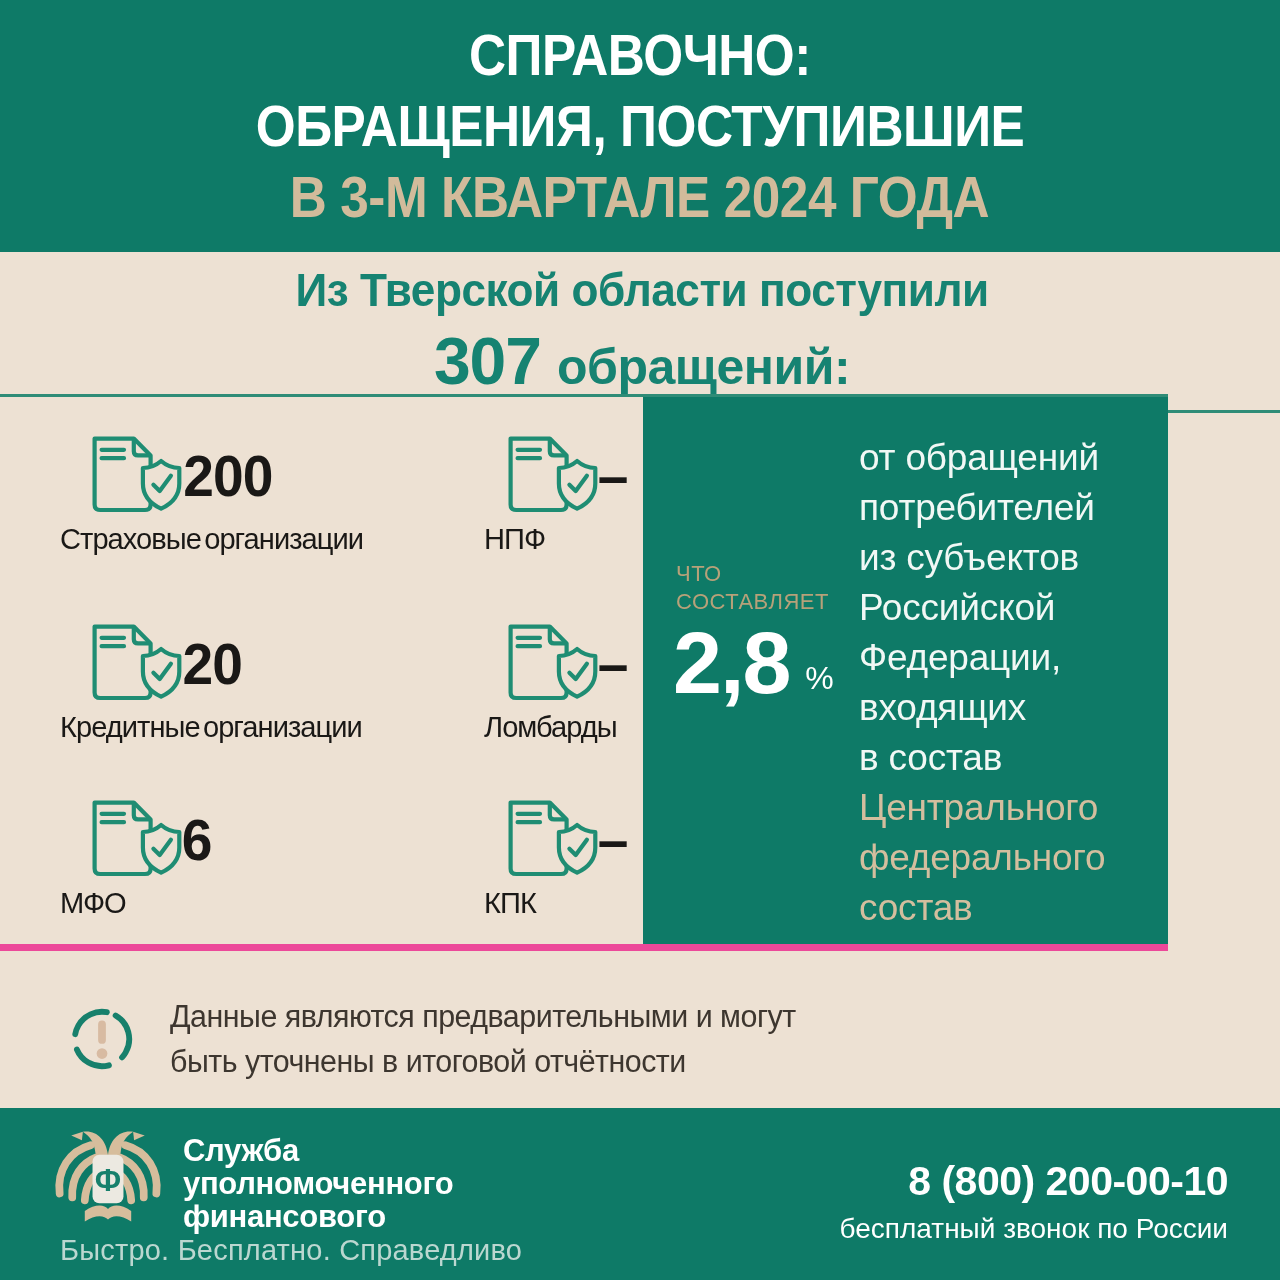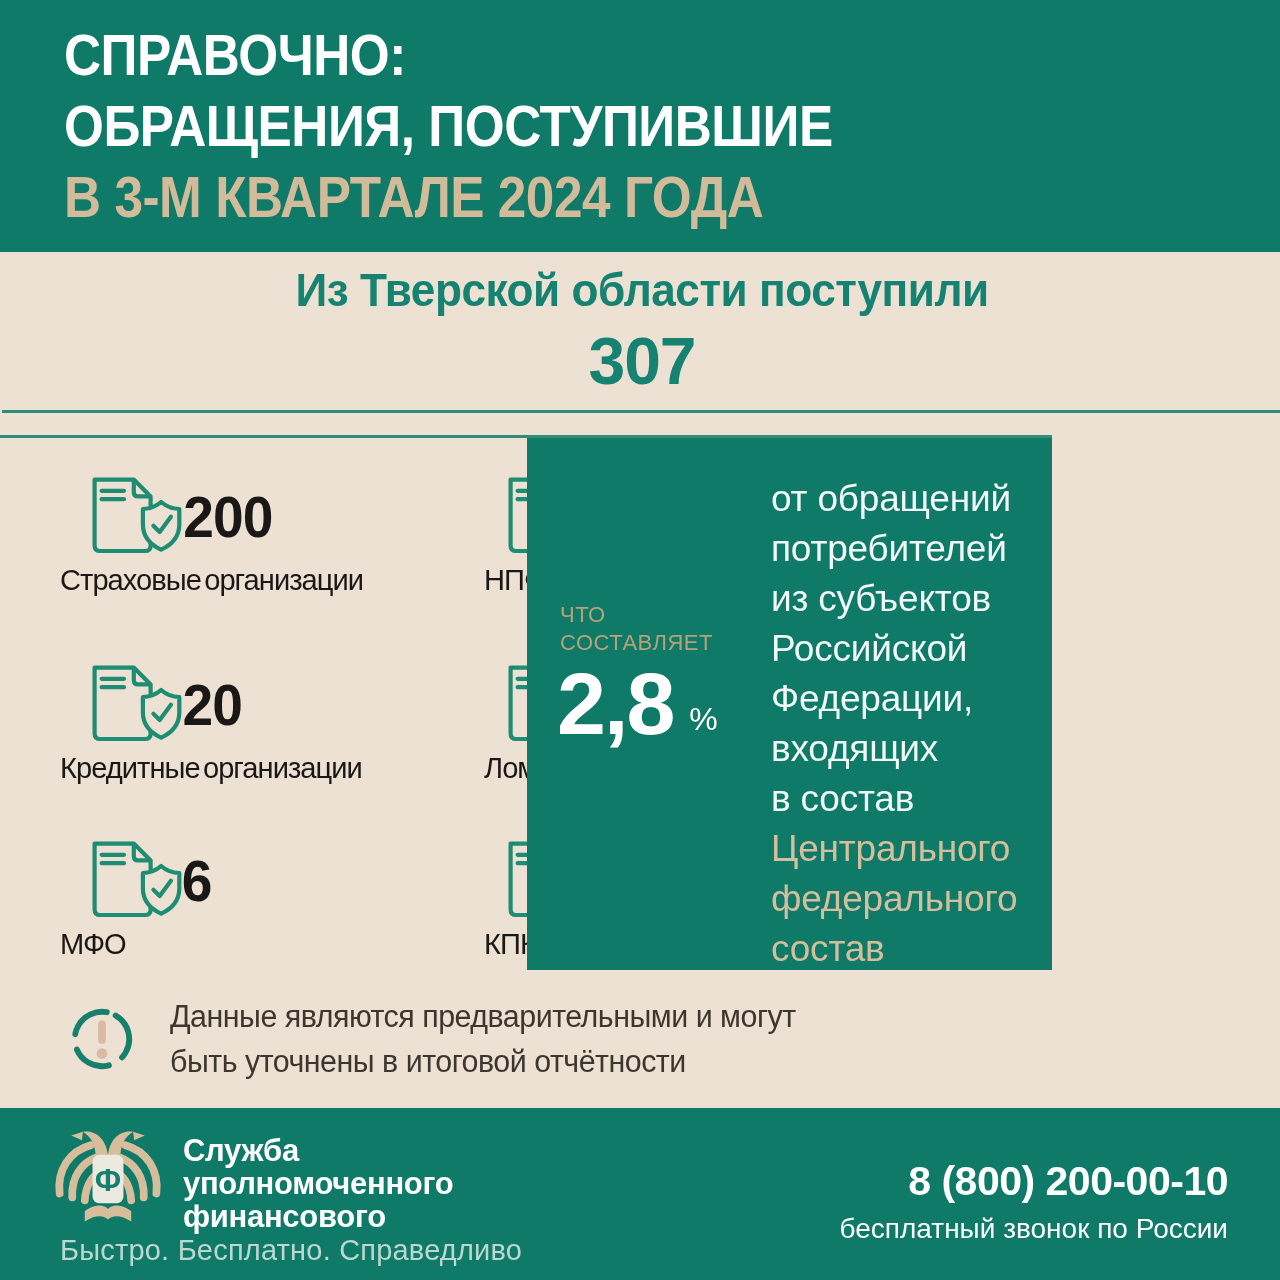--- a/index.html
+++ b/index.html
@@ -3,21 +3,21 @@
 <meta charset="utf-8">
 <style>
   html,body{margin:0;padding:0;background:#ffffff;}
   #canvas{
     position:relative;width:1280px;height:1280px;overflow:hidden;
     font-family:"Liberation Sans",sans-serif;background:#EDE1D3;
   }
   
   .hdr{
     position:absolute;left:0;top:0;width:1280px;height:252px;background:#0E7A67;
-    display:flex;flex-direction:column;justify-content:center;
+    display:flex;flex-direction:column;align-items:center;justify-content:center;
     padding-top:0;box-sizing:border-box;
   }
   .hdr-line{
     font-weight:700;font-size:57px;line-height:71px;color:#FFFFFF;
     white-space:nowrap;transform:scaleX(.9);letter-spacing:-.5px;
   }
   .hdr-line.tan{color:#D2BB9B;}
   
   .sub{
     position:absolute;left:2px;top:252px;width:1280px;height:161px;background:#EDE1D3;
@@ -25,22 +25,22 @@
     display:flex;flex-direction:column;align-items:center;justify-content:center;gap:6px;
     color:#168372;
     text-align:center;
   }
   .sub-line1{font-weight:700;font-size:46px;letter-spacing:-.5px;transform:scaleX(.96);}
   .sub-line2{display:flex;align-items:baseline;gap:16px;}
   .sub-count{font-weight:700;font-size:66px;letter-spacing:-1px;}
   .sub-suffix{font-weight:700;font-size:50px;letter-spacing:-.5px;}
   
   .main{
-    position:absolute;left:0;top:435px;width:1052px;height:557px;background:#EDE1D3;
-    border-top:3px solid #2F8C77;border-bottom:1px solid #ec4899;box-sizing:border-box;
+    position:absolute;left:0;top:394px;width:1168px;height:557px;background:#EDE1D3;
+    border-top:3px solid #2F8C77;border-bottom:7px solid #ec4899;box-sizing:border-box;
   }
   .stat{position:absolute;}
   .stat.c1{left:60px;width:420px;}
   .stat.c2{left:484px;width:270px;}
   .stat.r1{top:36px;}
   .stat.r2{top:224px;}
   .stat.r3{top:400px;}
   .stat-top{display:flex;align-items:center;margin-left:22px;}
   .c2 .stat-top{margin-left:14px;}
   .stat-icon{width:105px;height:84px;flex:0 0 auto;}
@@ -56,21 +56,21 @@
   .panel{position:absolute;right:0;top:0;width:525px;height:100%;background:#0E7A67;}
   .kicker{
     position:absolute;left:33px;top:163px;color:#B7A179;
     font-size:22px;line-height:28px;letter-spacing:.5px;
   }
   .big{position:absolute;left:30px;top:222px;display:flex;align-items:flex-end;}
   .big-num{font-size:88px;line-height:88px;font-weight:700;color:#FFFFFF;letter-spacing:-2px;}
   .big-unit{font-size:32px;color:#FFFFFF;margin-left:16px;padding-bottom:10px;}
   .desc{
     position:absolute;left:216px;top:36px;font-size:37px;line-height:50px;
-    color:#F1F8F5;letter-spacing:-.2px;white-space:nowrap;margin-left:28px;
+    color:#F1F8F5;letter-spacing:-.2px;white-space:nowrap;
   }
   .desc .accent{color:#D3BE9E;}
   
   .notice{
     position:absolute;left:0;top:970px;width:1280px;height:138px;background:#EDE1D3;
     display:flex;align-items:center;gap:34px;padding-left:68px;box-sizing:border-box;
   }
   .notice-icon{width:68px;height:68px;flex:0 0 auto;}
   .notice-text{
     font-size:31px;line-height:45px;color:#3D362F;letter-spacing:-.5px;
@@ -96,20 +96,21 @@
   <header class="hdr">
     <div class="hdr-line">СПРАВОЧНО:</div>
     <div class="hdr-line">ОБРАЩЕНИЯ, ПОСТУПИВШИЕ</div>
     <div class="hdr-line tan">В 3-М КВАРТАЛЕ 2024 ГОДА</div>
   </header>
 
   <section class="sub">
     <div class="sub-line1">Из Тверской области поступили</div>
     <div class="sub-line2">
       <span class="sub-count">307</span>
+      <span class="sub-suffix">обращений:</span>
     </div>
   </section>
 
   <section class="main">
 
     <div class="stat c1 r1">
       <div class="stat-top">
         <svg class="stat-icon" viewBox="0 0 150 120">
           <path d="M18,8 H74 L98,32 V102 Q98,110 90,110 H26 Q18,110 18,102 Z" fill="none" stroke="#1F8D73" stroke-width="6" stroke-linejoin="round"></path>
           <path d="M74,8 V26 Q74,32 80,32 H98" fill="none" stroke="#1F8D73" stroke-width="6" stroke-linejoin="round"></path>

